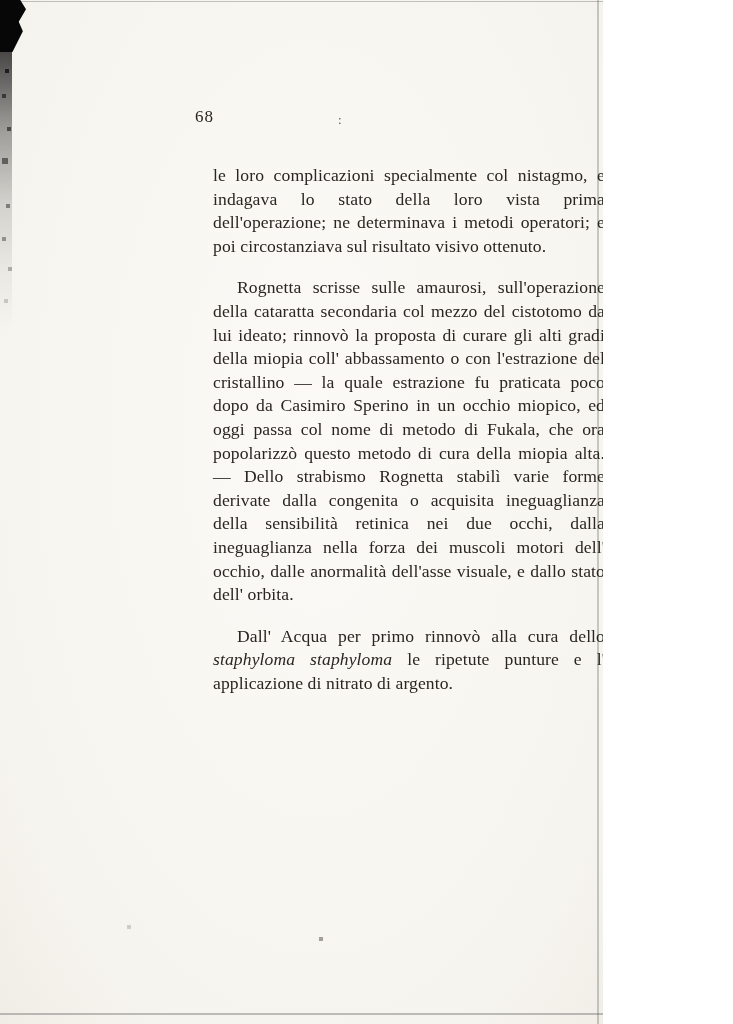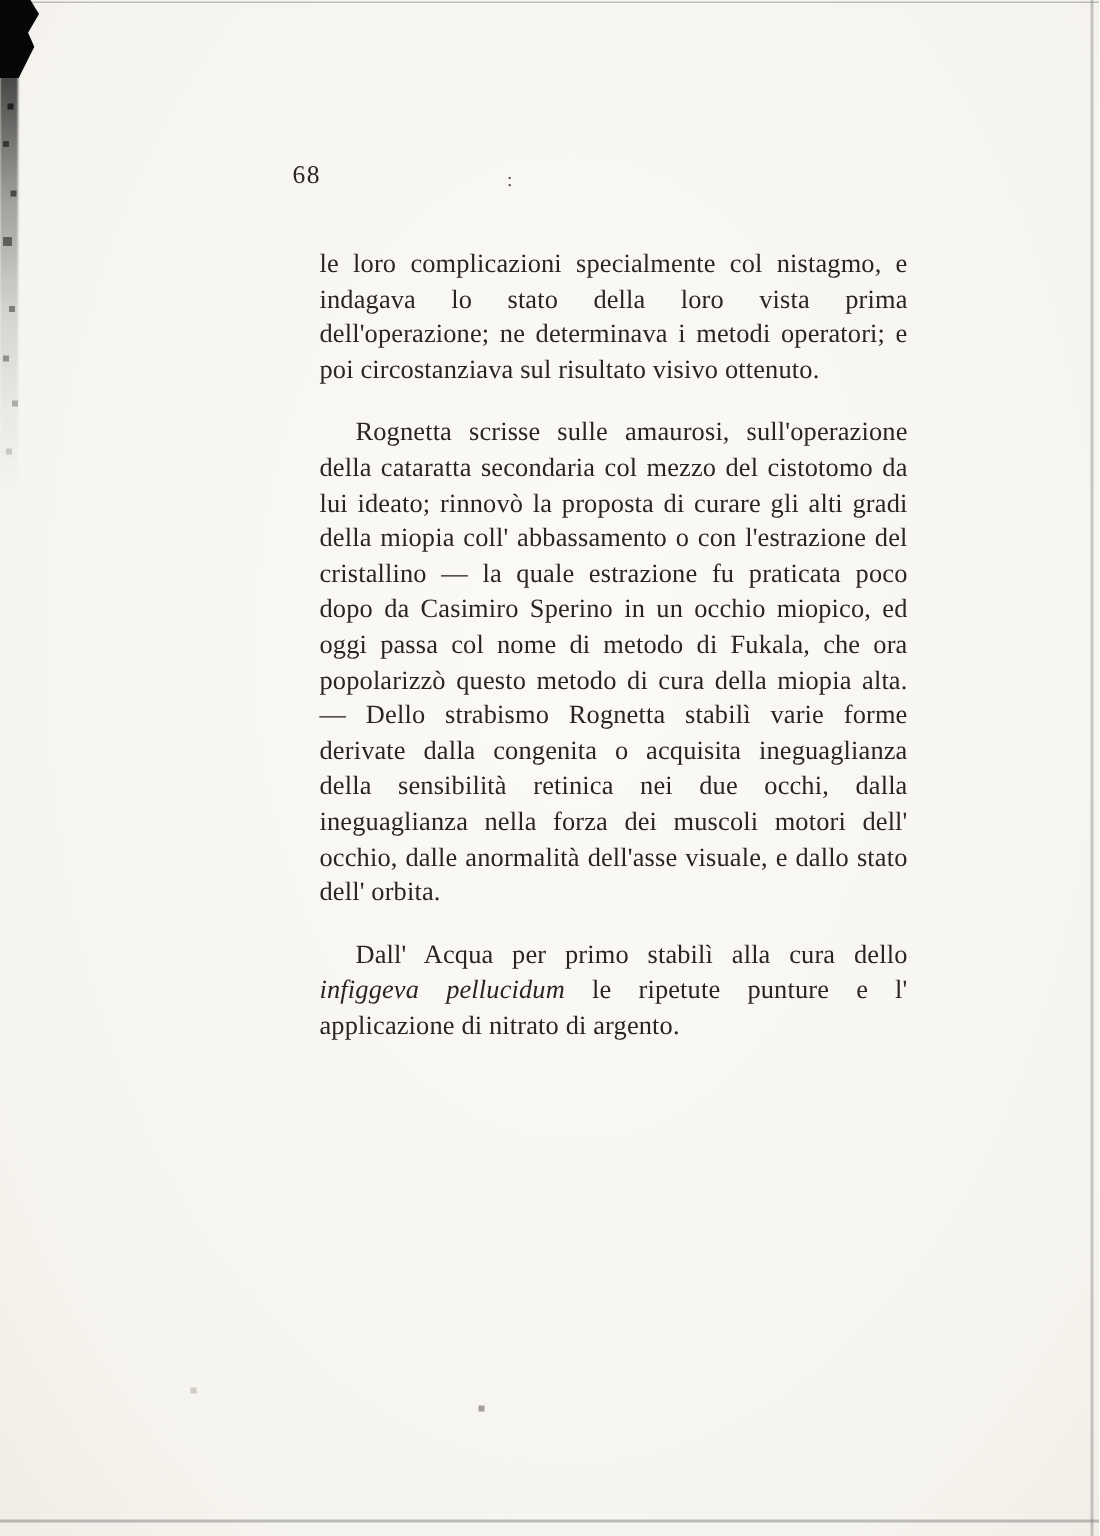--- a/index.html
+++ b/index.html
@@ -7,21 +7,21 @@
     --ink: #2a2522;
   }
   * { box-sizing: border-box; }
   html, body {
     margin: 0;
     padding: 0;
     background: #ffffff;
   }
   .scan-page {
     position: relative;
-    width: 733px;
+    width: 603px;
     height: 1024px;
     background: radial-gradient(ellipse at 52% 42%, var(--paper) 0%, #f6f4ee 78%, #efede6 100%);
     overflow: hidden;
     font-family: "Liberation Serif", "DejaVu Serif", serif;
     color: var(--ink);
   }
 
   
   .edge-top    { position: absolute; left: 0;   top: 1px;    right: 0; height: 1px; background: rgba(90,90,90,0.35); }
   .edge-right  { position: absolute; right: 4px; top: 0;     bottom: 0; width: 2px; background: rgba(110,110,110,0.35); }
@@ -114,16 +114,16 @@
   <div class="binding-strip"></div>
   <div class="corner-blob"></div>
   <div class="ink-specks"></div>
 
   <div class="page-number">68</div>
   <div class="artifact-mark">:</div>
 
   <div class="text-block">
     <p class="no-indent">le loro complicazioni specialmente col nistagmo, e indagava lo stato della loro vista prima dell'operazione; ne determinava i metodi operatori; e poi circostanziava sul risultato visivo ottenuto.</p>
     <p>Rognetta scrisse sulle amaurosi, sull'operazione della cataratta secondaria col mezzo del cistotomo da lui ideato; rinnovò la proposta di curare gli alti gradi della miopia coll' abbassamento o con l'estrazione del cristallino — la quale estrazione fu praticata poco dopo da Casimiro Sperino in un occhio miopico, ed oggi passa col nome di metodo di Fukala, che ora popolarizzò questo metodo di cura della miopia alta. — Dello strabismo Rognetta stabilì varie forme derivate dalla congenita o acquisita ineguaglianza della sensibilità retinica nei due occhi, dalla ineguaglianza nella forza dei muscoli motori dell' occhio, dalle anormalità dell'asse visuale, e dallo stato dell' orbita.</p>
-    <p><span>Dall' Acqua per primo stabilì alla cura dello </span><em>infiggeva pellucidum</em><span> le ripetute punture e l' applicazione di nitrato di argento.</span></p>
+    <p><span>Dall' Acqua per primo rinnovò alla cura dello </span><em>staphyloma staphyloma</em><span> le ripetute punture e l' applicazione di nitrato di argento.</span></p>
   </div>
 
 </div>
 
 </body></html>

